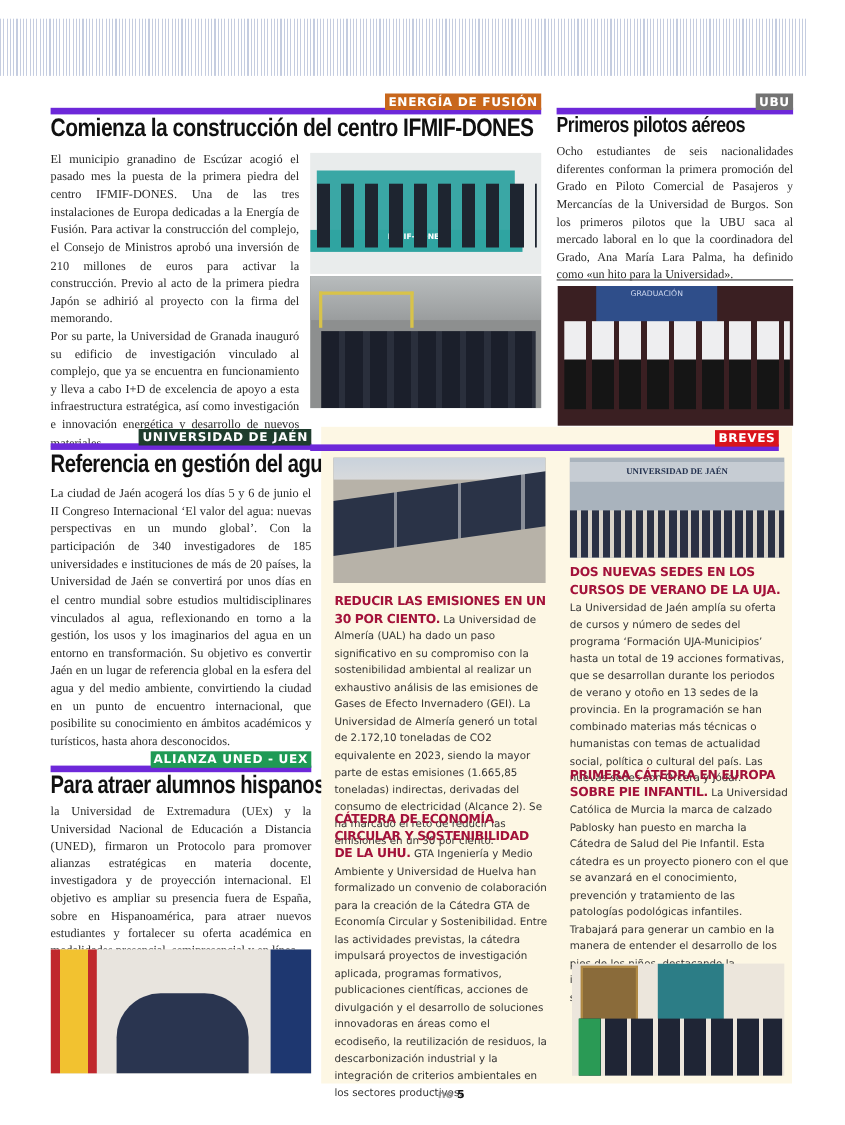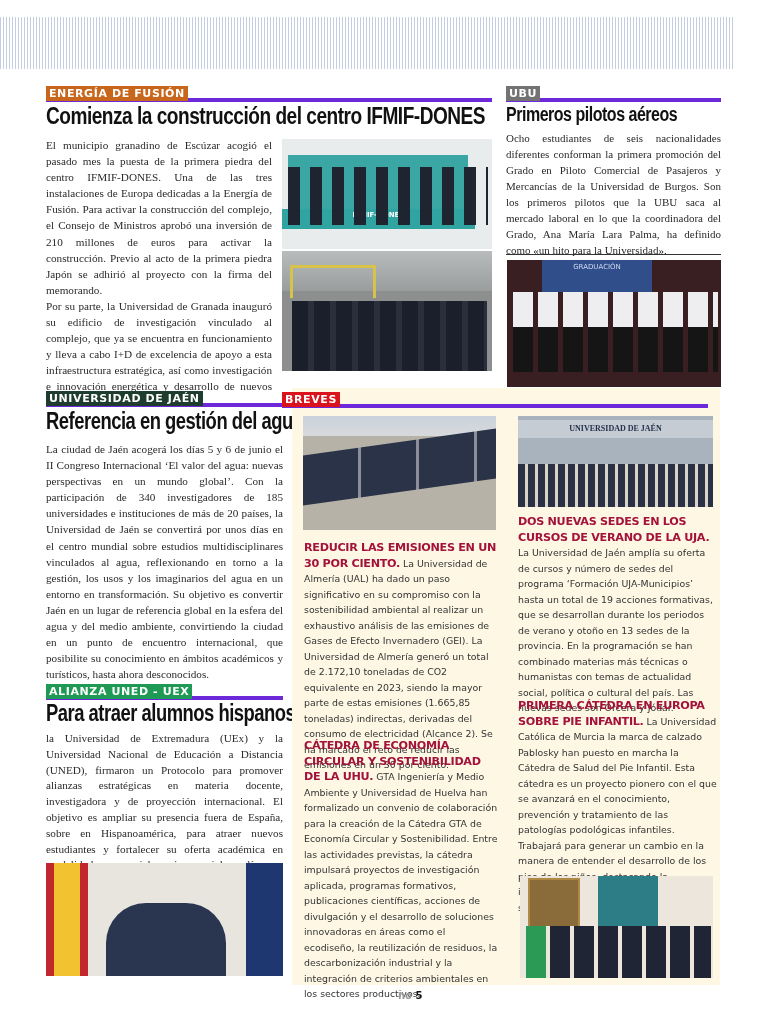--- a/index.html
+++ b/index.html
@@ -1,20 +1,20 @@
 <!DOCTYPE html>
 <html><head>
 <meta charset="utf-8">
 <style>
   html, body { margin:0; padding:0; }
   body { width:768px; height:1023px; background:#ffffff; position:relative; overflow:hidden; font-family:"Liberation Serif", serif; color:#222; }
   .top-stripes { position:absolute; left:0; top:17px; width:733px; height:52px;
     background: repeating-linear-gradient(90deg, #c5cde0 0px, #c5cde0 1px, #ffffff 1px, #ffffff 3px); }
   .tag { display:inline-block; color:#fff; font-family:"DejaVu Sans", sans-serif; font-weight:bold; font-size:11px; letter-spacing:0.6px; padding:1px 3px 0 3px; line-height:14px; }
-  .tag-row { position:absolute; border-bottom:4px solid #6d28d9; height:15px; }
+  .tag-row { position:absolute; border-bottom:6px solid #6d28d9; height:15px;text-align:right; }
   .headline { position:absolute; font-family:"Liberation Sans", sans-serif; font-weight:bold; color:#111; transform-origin:left top; letter-spacing:-0.6px; white-space:nowrap; }
   .body-text { position:absolute; font-size:11.2px; line-height:16.1px; text-align:justify; hyphens:auto; color:#2a2a2a; }
   .photo { position:absolute; overflow:hidden; }
   .breves-bg { position:absolute; left:292px; top:388px; width:428px; height:597px; background:#fdf7e4; }
   .breve { position:absolute; font-family:"DejaVu Sans", sans-serif; font-size:9.4px; line-height:15.5px; color:#333; }
   .breve .bh { font-weight:bold; color:#a3123a; font-size:11.2px; line-height:14px; letter-spacing:-0.3px;margin-top:20px; }
   .page-num { position:absolute; left:368px; top:990px; font-family:"DejaVu Sans", sans-serif; font-weight:bold; font-size:10px; color:#999;margin-left:30px; }
   .page-num b { color:#111; }
 </style>
 </head>

